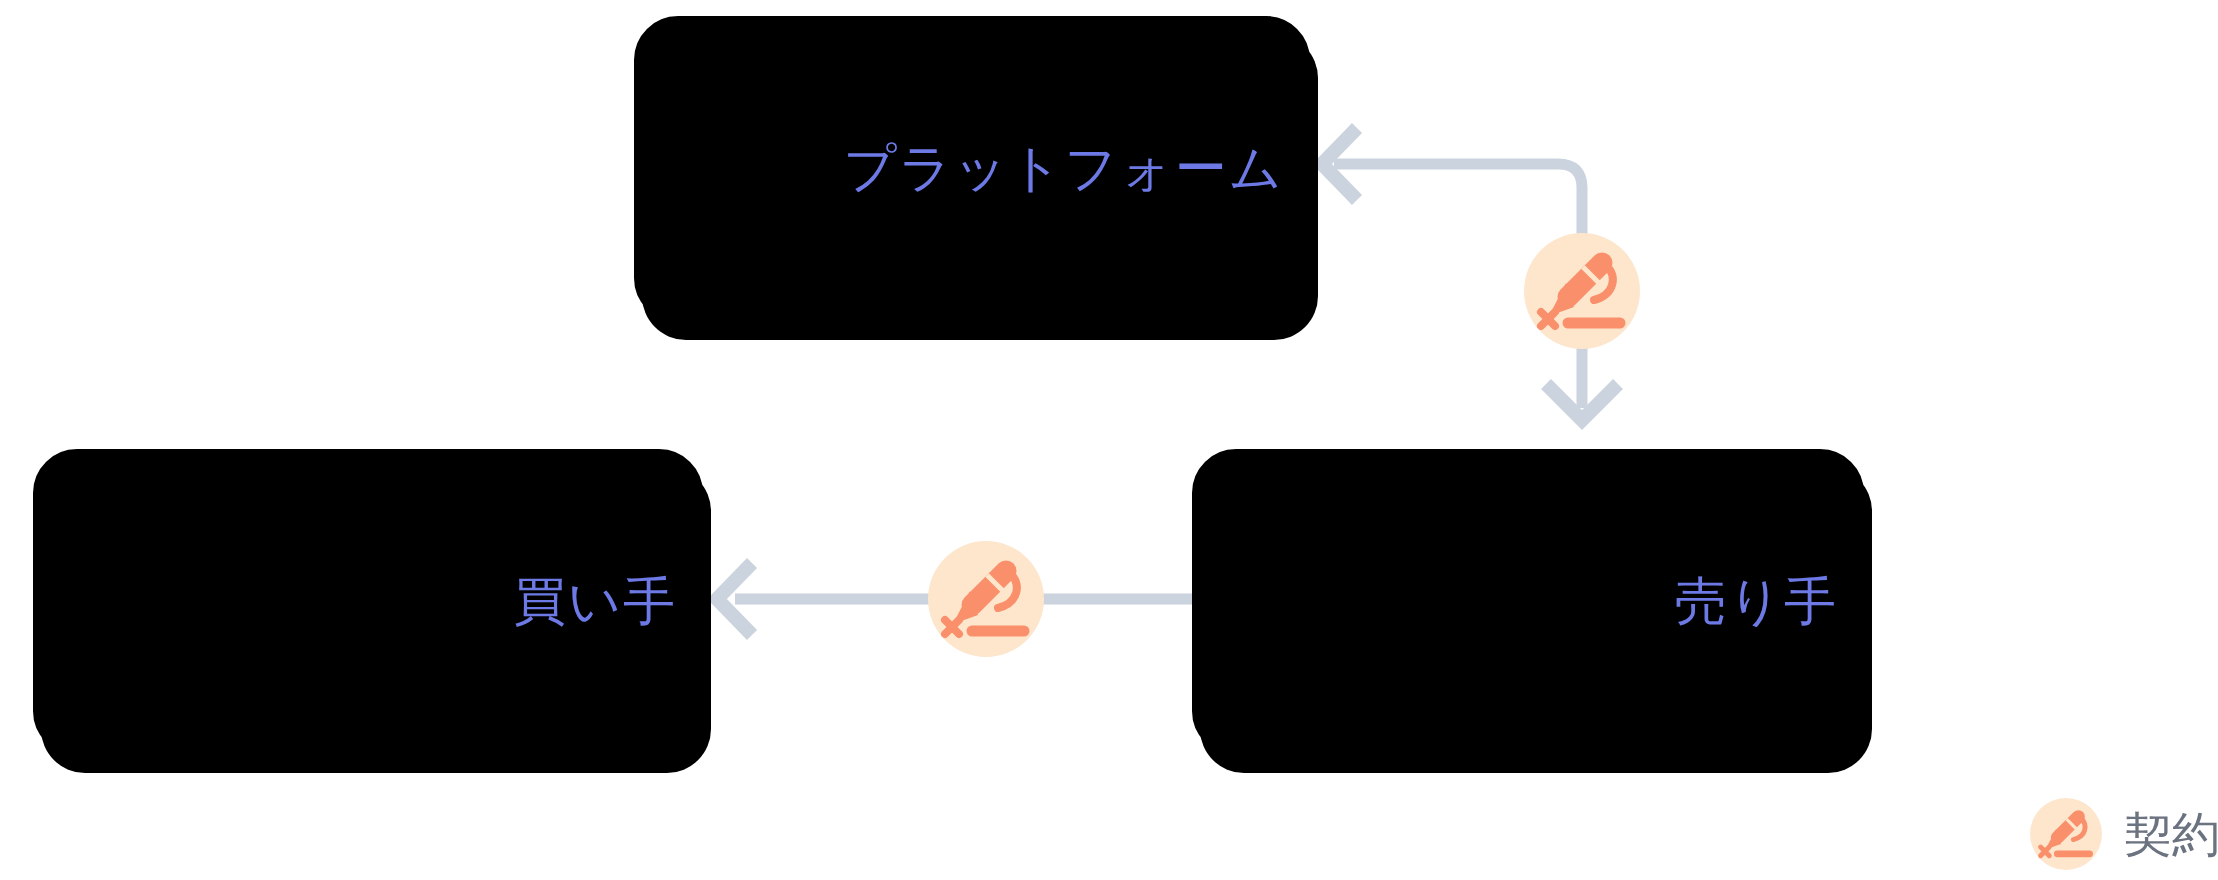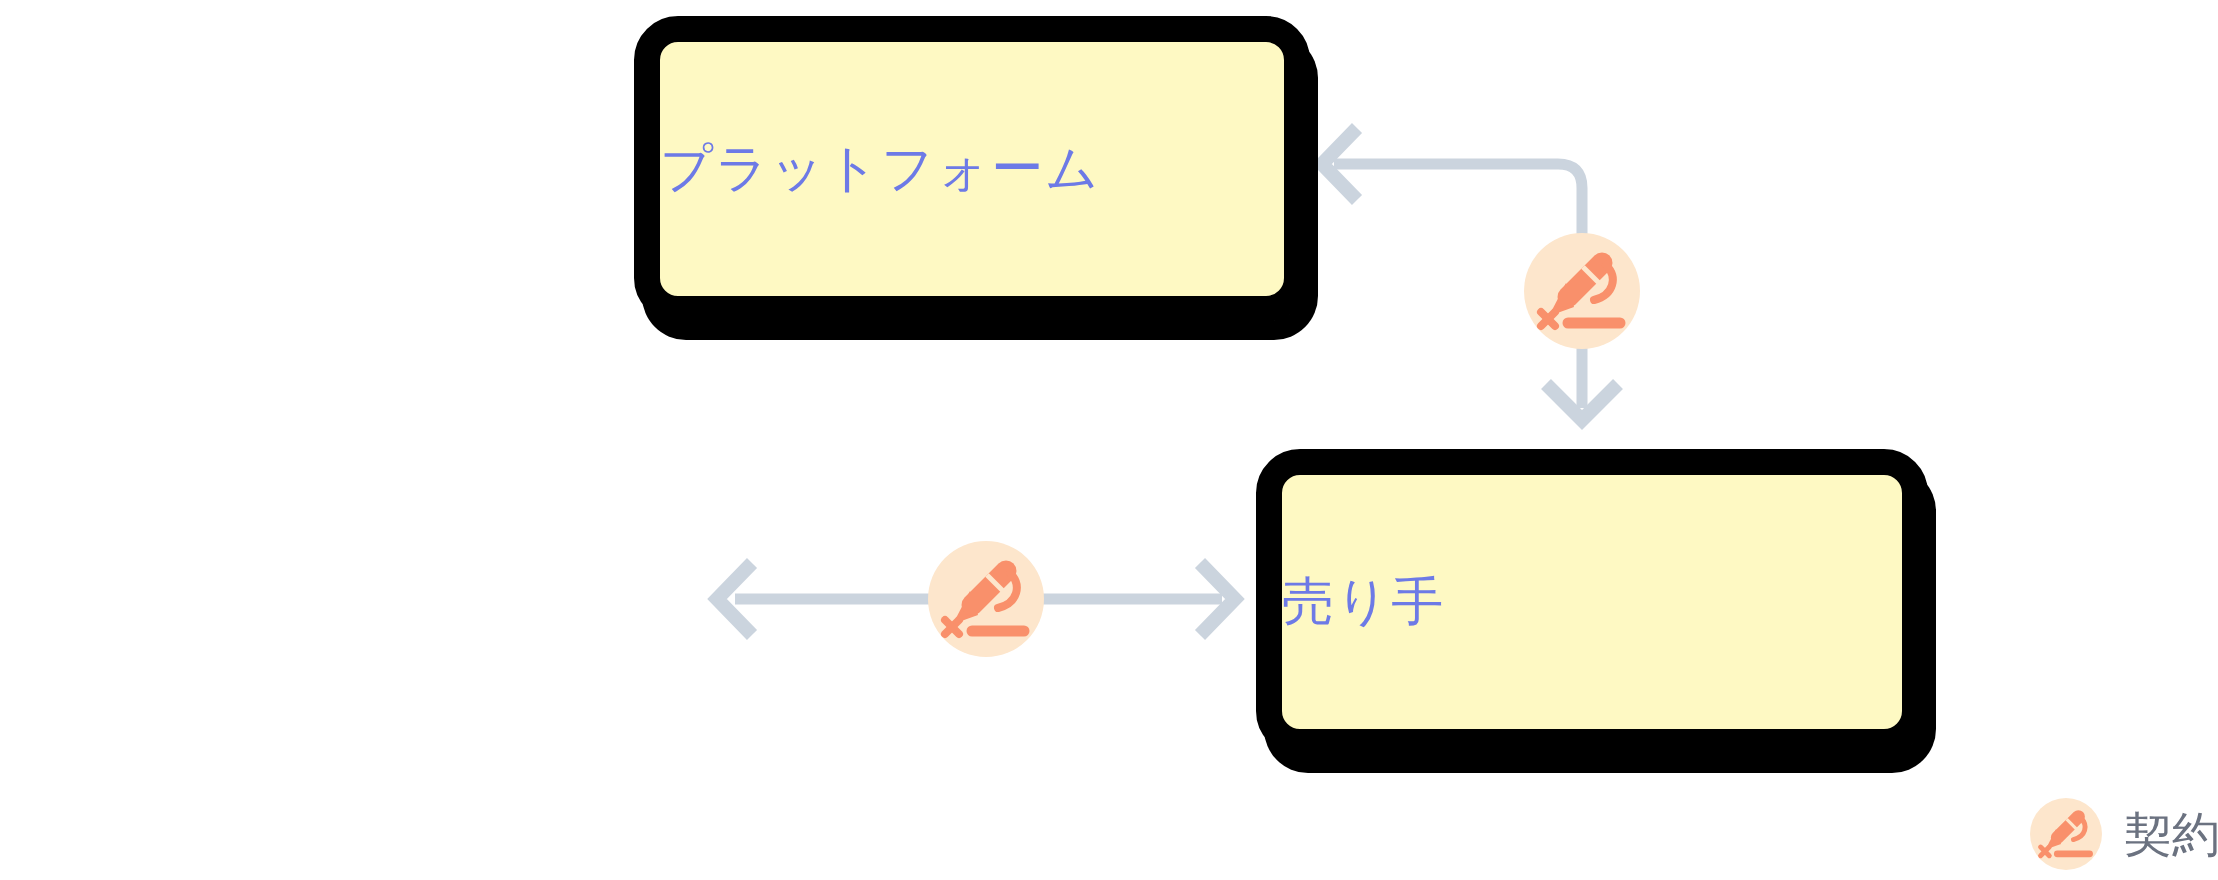--- a/index.html
+++ b/index.html
@@ -13,38 +13,38 @@
   .canvas {
     position: relative;
     width: 2218px;
     height: 880px;
     background: #ffffff;
     overflow: hidden;
   }
   .node {
     position: absolute;
     box-sizing: border-box;
-    background: #fef9c3;
+    background: #000000;
     border: 26px solid #000000;
     border-radius: 44px;
     box-shadow: 8px 18px 0 0 #000000;
     display: flex;
     align-items: center;
-    justify-content: flex-start;
+    justify-content: flex-end;
   }
   .node-label {
     color: #6d7ae6;
     font-size: 52px;
     font-weight: 500;
     letter-spacing: 2px;
     white-space: nowrap;
   }
   #node-platform { left: 634px; top: 16px;  width: 676px; height: 306px; }
   #node-buyer    { left: 33px;  top: 449px; width: 670px; height: 306px; }
-  #node-seller   { left: 1256px;top: 449px; width: 672px; height: 306px; }
+  #node-seller   { left: 1192px;top: 449px; width: 672px; height: 306px; }
 
   .edges-overlay {
     position: absolute;
     left: 0;
     top: 0;
     width: 2218px;
     height: 880px;
     pointer-events: none;
   }
   .legend-label {
@@ -111,20 +111,23 @@
       <g transform="scale(0.62)">
         <use href="#pen-glyph"></use>
       </g>
     </g>
   </svg>
 
   <div class="node" id="node-platform">
     <span class="node-label">プラットフォーム</span>
   </div>
 
+  <div class="node" id="node-buyer">
+    <span class="node-label">買い手</span>
+  </div>
 
   <div class="node" id="node-seller">
     <span class="node-label">売り手</span>
   </div>
 
   <div class="legend-label">契約</div>
 
 </div>
 
 </body></html>

